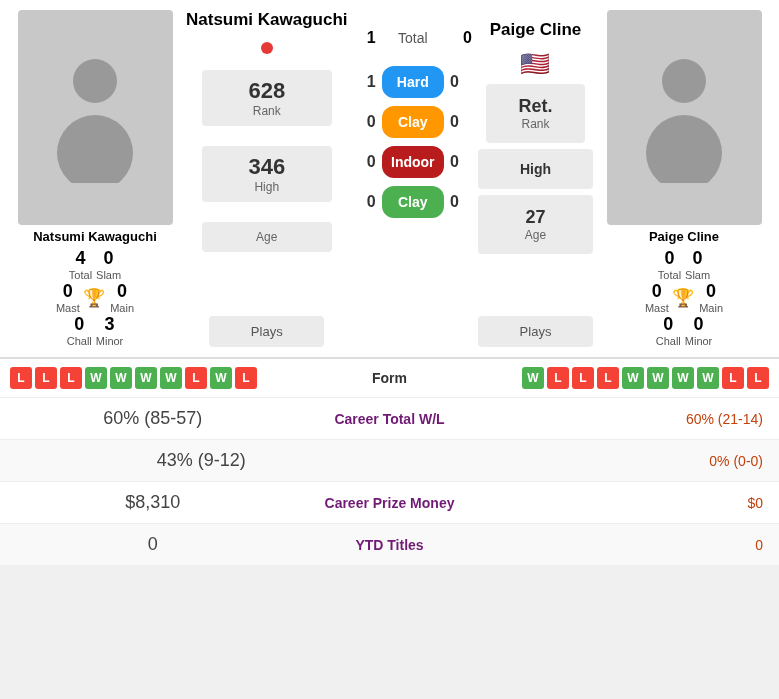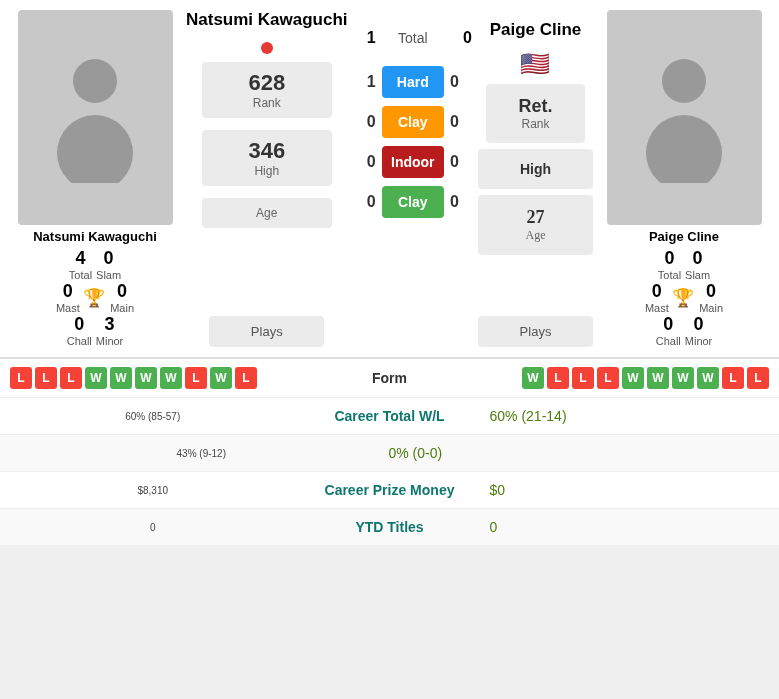--- a/index.html
+++ b/index.html
@@ -44,20 +44,21 @@
       margin-bottom: 4px;
     }
 
     .player-stats-box {
       background: #ebebeb;
       border-radius: 4px;
       padding: 8px 28px;
       text-align: center;
       margin-bottom: 6px;
       width: 130px;
+      margin-top: 8px;
     }
     .player-stats-box .stat-value {
       font-size: 22px;
       font-weight: bold;
       color: #333;
     }
     .player-stats-box .stat-label {
       font-size: 12px;
       color: #666;
     }
@@ -136,21 +137,21 @@
     .surface-score {
       font-size: 16px;
       font-weight: bold;
       width: 22px;
       text-align: right;
       color: #333;
     }
     .surface-badge {
       flex: 1;
       height: 32px;
-      border-radius: 4px;
+      border-radius: 12px;
       display: flex;
       align-items: center;
       justify-content: center;
       font-weight: bold;
       font-size: 14px;
       color: #fff;
     }
     .badge-blue { background: #2196F3; }
     .badge-orange { background: #FF9800; }
     .badge-cyan { background: #b91c1c; }
@@ -219,35 +220,35 @@
     .stat-table-row {
       display: flex;
       align-items: center;
       padding: 10px 16px;
       border-bottom: 1px solid #eee;
     }
     .stat-table-row:last-child { border-bottom: none; }
     .stat-table-left {
       flex: 1;
       text-align: center;
-      font-size: 10px;
+      font-size: 18px;
       color: #444;
     }
     .stat-table-center {
       width: 200px;
       text-align: center;
       font-weight: bold;
       font-size: 14px;
-      color: #0f766e;
+      color: #701a75;
     }
     .stat-table-right {
       flex: 1;
-      text-align: left;
+      text-align: right;
       font-size: 14px;
-      color: #4d7c0f;
+      color: #c2410c;
     }
 
     
     .ret-box {
       background: #ebebeb;
       border-radius: 4px;
       text-align: center;
       padding: 12px 8px;
     }
     .ret-box .ret-val {
@@ -414,21 +415,21 @@
 
         <div class="ret-box" style="width:99px;">
           <div class="ret-val">Ret.</div>
           <div class="ret-lbl">Rank</div>
         </div>
 
         <div class="ret-box" style="width:115px;">
           <div class="ret-val" style="font-size:14px;">High</div>
         </div>
 
-        <div class="ret-box" style="width:115px;font-family:Liberation Serif, serif;">
+        <div class="ret-box" style="width:115px;">
           <div class="ret-val">27</div>
           <div class="ret-lbl">Age</div>
         </div>
 
         <div class="plays-box" style="width:115px;">
           <span>Plays</span>
         </div>
       </div>
 
     </div>

